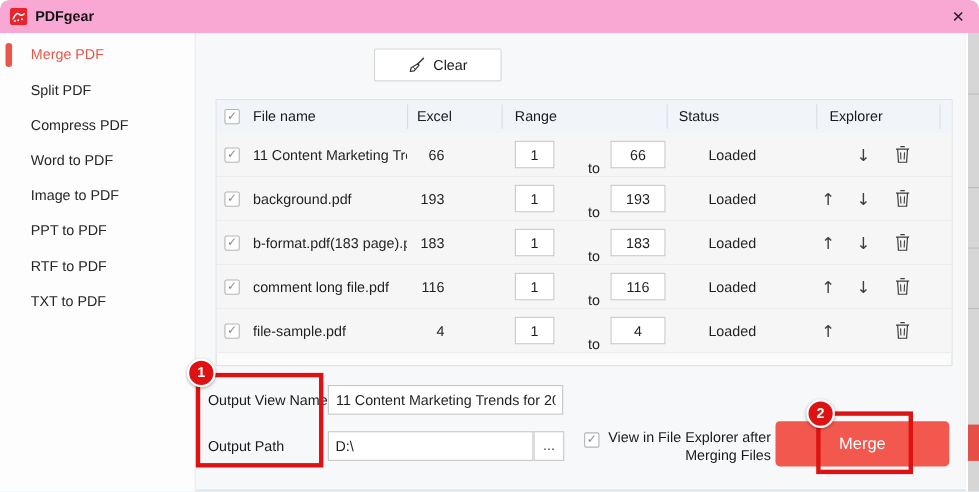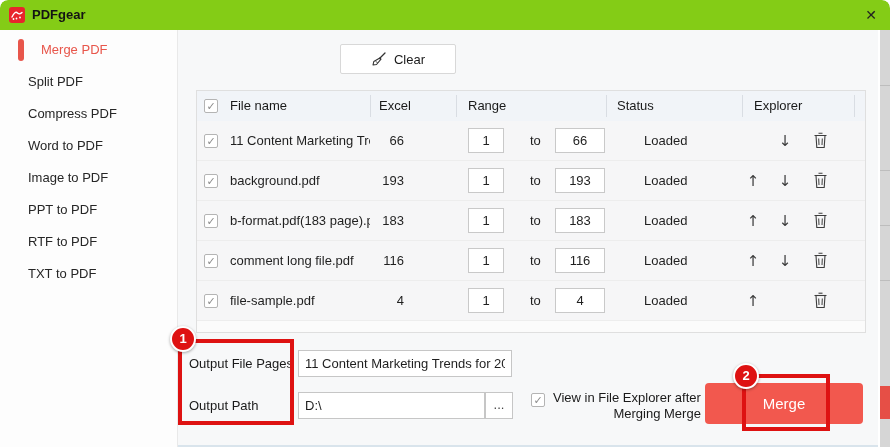--- a/index.html
+++ b/index.html
@@ -5,50 +5,50 @@
   html,body{margin:0;padding:0;background:#ffffff;}
   *{box-sizing:border-box;}
   .window{
     position:relative;width:890px;height:447px;overflow:hidden;
     font-family:"Liberation Sans","DejaVu Sans",sans-serif;
     font-size:13px;color:#1f1f1f;background:#f7f8f9;
     border-radius:8px 8px 0 0;
     box-shadow:inset 0 -2px 0 #d9e4ec;
   }
   
-  .titlebar{position:absolute;left:0;top:0;width:890px;height:30px;background:#84cc16;border-radius:8px 8px 0 0;}
+  .titlebar{position:absolute;left:0;top:0;width:890px;height:30px;background:#f9a8d4;border-radius:8px 8px 0 0;}
   .logo{position:absolute;left:9px;top:7px;width:16px;height:16px;}
   .apptitle{position:absolute;left:32px;top:0;line-height:30px;font-weight:700;font-size:13px;color:#141414;}
   .closebtn{position:absolute;left:856px;top:0;width:30px;height:30px;text-align:center;line-height:30px;font-size:14px;color:#222;cursor:pointer;}
   
   .sidebar{position:absolute;left:0;top:30px;width:178px;height:417px;background:#fdfdfd;border-right:1px solid #e9e9e9;padding-top:4px;}
   .side-item{position:relative;height:32px;line-height:32px;padding-left:28px;color:#262626;cursor:pointer;}
   .side-item .ind{display:none;position:absolute;left:5px;top:5px;width:6px;height:22px;border-radius:3px;background:var(--accent);}
-  .side-item.active{color:var(--accent);margin-left:13px;}
+  .side-item.active{color:var(--accent);}
   .side-item.active .ind{display:block;}
   
   .toolbtn{position:absolute;top:44px;width:116px;height:30px;background:#ffffff;border:1px solid #d8d8d8;border-radius:2px;
     display:flex;align-items:center;justify-content:center;gap:7px;cursor:pointer;color:#1a1a1a;}
   #btn-add{left:196px;} #btn-clear{left:340px;}
   .toolbtn svg{display:block;}
   
   .filetable{position:absolute;left:196px;top:90px;width:670px;height:243px;background:#fbfbfb;border:1px solid #dfdfdf;}
   .thead{position:relative;height:30px;background:#f1f4f8;}
   .thead .hdiv{position:absolute;top:4px;bottom:4px;width:1px;background:#d9dde3;}
   .hlabel{position:absolute;top:0;line-height:30px;color:#1a1a1a;}
   .cb{width:14px;height:14px;border:1px solid #b4b4b4;border-radius:2px;background:#fff;font-size:11px;line-height:12px;text-align:center;color:#8b8b8b;cursor:pointer;}
   .thead .cb{position:absolute;left:7px;top:8px;}
   .trow{position:relative;height:40px;background:#f6f6f7;border-bottom:1px solid #ededed;}
   .trow .cb{position:absolute;left:7px;top:13px;}
   .fname{position:absolute;left:33px;top:0;line-height:40px;max-width:140px;white-space:nowrap;overflow:hidden;}
   .pages{position:absolute;left:150px;top:0;width:57px;line-height:40px;text-align:right;}
   .rng{position:absolute;top:7px;height:25px;border:1px solid #c9c9c9;background:#fff;text-align:center;font:inherit;color:#1f1f1f;padding:0;}
   .rng.from{left:271px;width:36px;}
   .rng.to{left:358px;width:50px;}
-  .tosep{position:absolute;left:333px;top:0;width:20px;line-height:40px;text-align:left;}
+  .tosep{position:absolute;left:333px;top:12px;width:20px;line-height:40px;text-align:center;}
   .status{position:absolute;left:447px;top:0;line-height:40px;}
   .opicon{position:absolute;top:0;width:22px;line-height:40px;text-align:center;font-size:15px;color:#3d3d3d;cursor:pointer;font-family:"DejaVu Sans",sans-serif;}
   .op-up{left:545px;} .op-down{left:577px;}
   .op-trash{position:absolute;left:612px;top:11px;width:22px;height:18px;text-align:center;cursor:pointer;}
   
   .flabel{position:absolute;line-height:27px;color:#1a1a1a;}
   .tinput{position:absolute;height:27px;border:1px solid #c6c6c6;background:#fff;font:inherit;color:#1f1f1f;padding:0 6px;white-space:nowrap;overflow:hidden;}
   .browse{position:absolute;left:485px;top:392px;width:28px;height:27px;background:#fff;border:1px solid #c6c6c6;text-align:center;line-height:24px;color:#444;cursor:pointer;}
   .viewcb{position:absolute;left:531px;top:393px;}
   .viewlbl{position:absolute;left:553px;top:390px;line-height:16px;color:#1a1a1a;text-align:right;}
@@ -249,30 +249,30 @@
               <path d="M1.5 3.5 h12" stroke="#3d3d3d" stroke-width="1.1"></path>
               <path d="M5.5 1.2 h4" stroke="#3d3d3d" stroke-width="1.1"></path>
               <path d="M3 3.5 l0.8 12 h7.4 l0.8 -12" fill="none" stroke="#3d3d3d" stroke-width="1.1"></path>
               <path d="M5.7 6.5 l0.3 6.5 M9.3 6.5 l-0.3 6.5" stroke="#3d3d3d" stroke-width="1"></path>
             </svg>
       </span>
     </div>
   </div>
   </div>
 
-  <span class="flabel" style="left:189px;top:350px">Output File Pages</span>
+  <span class="flabel" style="left:189px;top:350px">Output View Name</span>
   <input class="tinput" style="left: 298px; top: 350px; width: 214px;" value="11 Content Marketing Trends for 2025 (N">
   <span class="flabel" style="left:189px;top:392px">Output Path</span>
   <input class="tinput" style="left: 298px; top: 392px; width: 187px;" value="D:\">
   <div class="browse">...</div>
 
   <span class="cb viewcb">✓</span>
   <div class="viewlbl">
     <div>View in File Explorer after</div>
-    <div>Merging Merge</div>
+    <div>Merging Files</div>
   </div>
 
   <button class="mergebtn">Merge</button>
 
   <div class="ann-rect" id="ann1"></div>
   <div class="ann-circle" id="circ1">1</div>
   <div class="ann-rect" id="ann2"></div>
   <div class="ann-circle" id="circ2">2</div>
 
   <div class="sliver">

